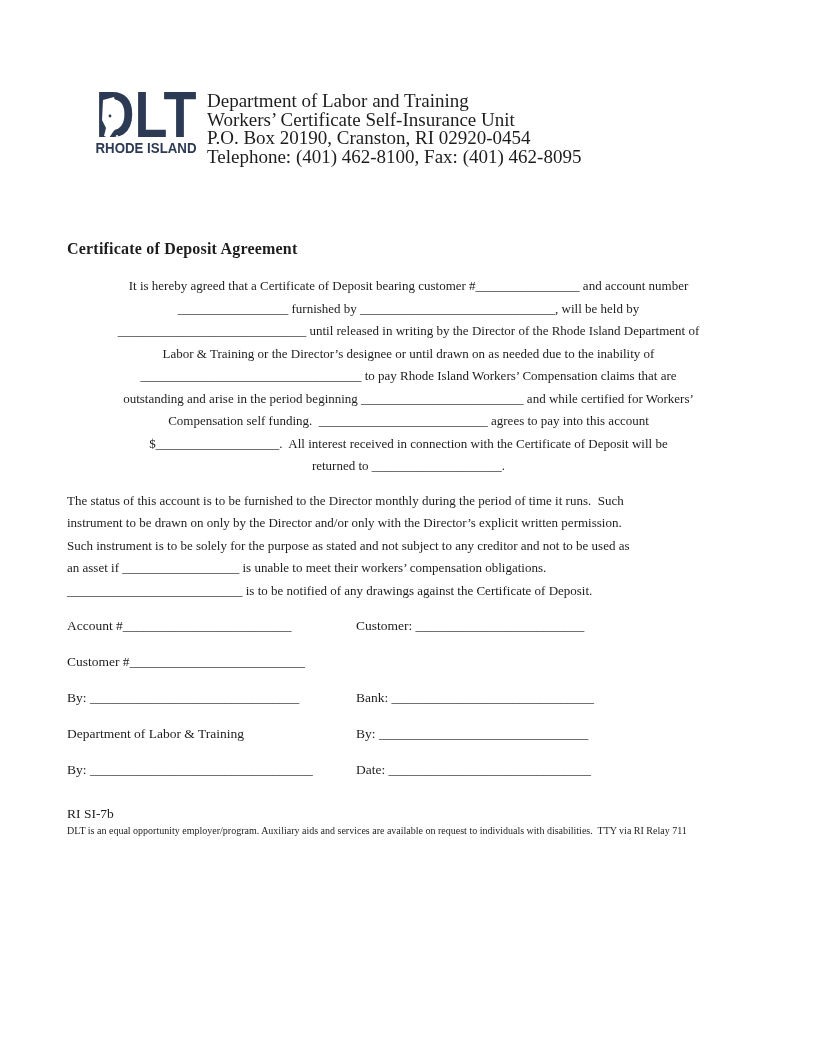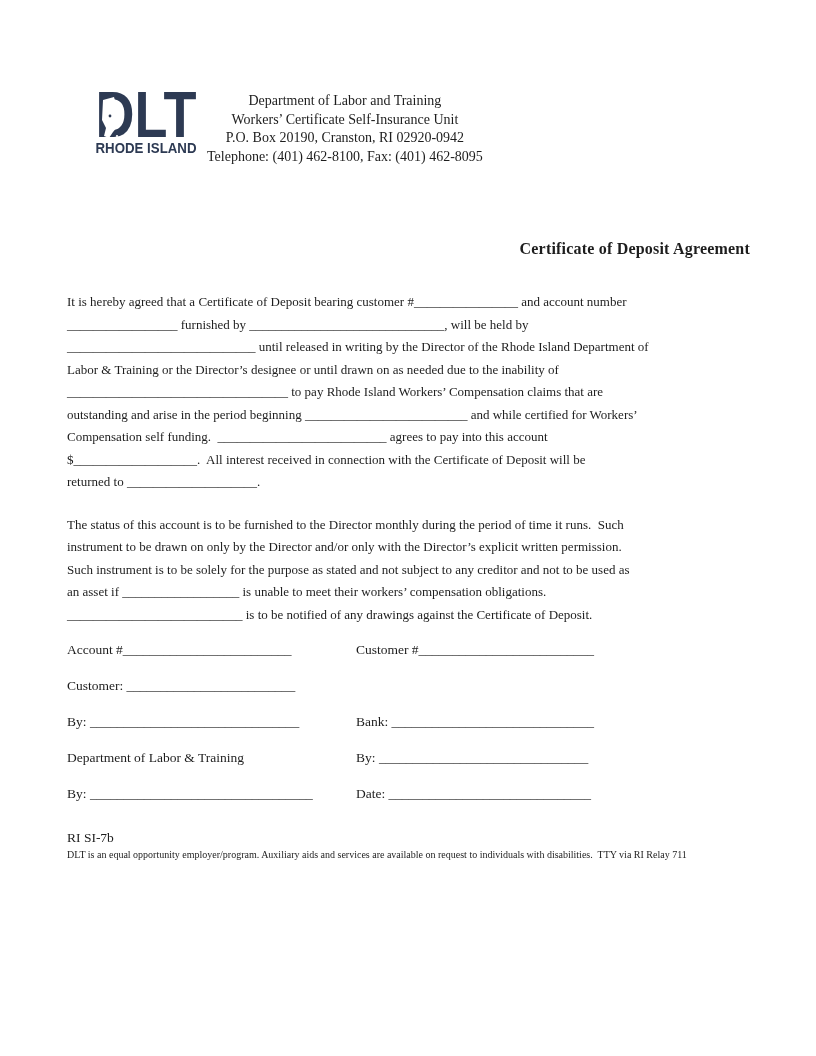--- a/index.html
+++ b/index.html
@@ -9,41 +9,41 @@
     color: #1d1d1d;
     overflow: hidden;
   }
   .page { padding: 90px 66px 0 67px; box-sizing: border-box; }
 
   
   .letterhead { display: flex; padding-left: 28px; gap: 10px; }
   .logo-box { width: 102px; height: 64px; flex: 0 0 auto; }
   .logo-navy { fill: #2d3a53; }
   .logo-white { fill: #ffffff; }
-  .letterhead-text { padding-top: 2px; font-size: 14px; line-height: 18.6px; white-space: nowrap; text-align: center; }
+  .letterhead-text { padding-top: 2px; font-size: 19px; line-height: 18.6px; white-space: nowrap; }
 
   
   .doc-title {
     margin: 74px 0 0 0;
-    text-align: right;
+    text-align: left;
     font-size: 16px;
     font-weight: bold;
     letter-spacing: 0.2px;
   }
 
   
   .body-par {
     margin: 0;
     font-size: 13px;
     line-height: 22.5px;
     white-space: pre-wrap;
   }
-  .par-intro  { margin-top: 33px; }
+  .par-intro  { margin-top: 17px; text-align: center; }
   .par-costs  { margin-top: 16px; }
-  .par-status { margin-top: 20px; }
+  .par-status { margin-top: 12px; }
 
   
   .sig-grid {
     margin-top: 16px;
     display: grid;
     grid-template-columns: 289px 1fr;
     font-size: 13.5px;
   }
   .sig-cell { height: 36px; white-space: pre; }
 
@@ -64,21 +64,21 @@
         <path class="logo-white" d="M8,10 L19,7 L21,14 L24,16 L22,22 L24,27 L21,31 L23,36 L18,42 L14,48 L9,46 L11,38 L7,30 Z"></path>
         <circle class="logo-white" cx="18" cy="50" r="1.4"></circle>
         <circle class="logo-white" cx="22" cy="46" r="1.1"></circle>
         <circle class="logo-navy" cx="15" cy="26" r="1.4"></circle>
         <text x="0.5" y="62.5" class="logo-navy" font-family="Liberation Sans, sans-serif" font-weight="700" font-size="15" textLength="101" lengthAdjust="spacingAndGlyphs">RHODE ISLAND</text>
       </svg>
     </div>
     <div class="letterhead-text">
       <div>Department of Labor and Training</div>
       <div>Workers’ Certificate Self-Insurance Unit</div>
-      <div>P.O. Box 20190, Cranston, RI 02920-0942</div>
+      <div>P.O. Box 20190, Cranston, RI 02920-0454</div>
       <div>Telephone: (401) 462-8100, Fax: (401) 462-8095</div>
     </div>
   </header>
 
   <h1 class="doc-title">Certificate of Deposit Agreement</h1>
 
   <p class="body-par par-intro">It is hereby agreed that a Certificate of Deposit bearing customer #________________ and account number
 _________________ furnished by ______________________________, will be held by
 _____________________________ until released in writing by the Director of the Rhode Island Department of
 Labor &amp; Training or the Director’s designee or until drawn on as needed due to the inability of
@@ -88,23 +88,23 @@
 $___________________.  All interest received in connection with the Certificate of Deposit will be
 returned to ____________________.</p>
   <p class="body-par par-status">The status of this account is to be furnished to the Director monthly during the period of time it runs.  Such
 instrument to be drawn on only by the Director and/or only with the Director’s explicit written permission.
 Such instrument is to be solely for the purpose as stated and not subject to any creditor and not to be used as
 an asset if __________________ is unable to meet their workers’ compensation obligations.
 ___________________________ is to be notified of any drawings against the Certificate of Deposit.</p>
 
   <div class="sig-grid">
     <div class="sig-cell">Account #_________________________</div>
+    <div class="sig-cell">Customer: _________________________</div>
+
     <div class="sig-cell">Customer #__________________________</div>
-
-    <div class="sig-cell">Customer: _________________________</div>
     <div class="sig-cell"></div>
 
     <div class="sig-cell">By: _______________________________</div>
 
     <div class="sig-cell">Bank: ______________________________</div>
     <div class="sig-cell">Department of Labor &amp; Training</div>
 
     <div class="sig-cell">By: _______________________________</div>
     <div class="sig-cell">By: _________________________________</div>
 

